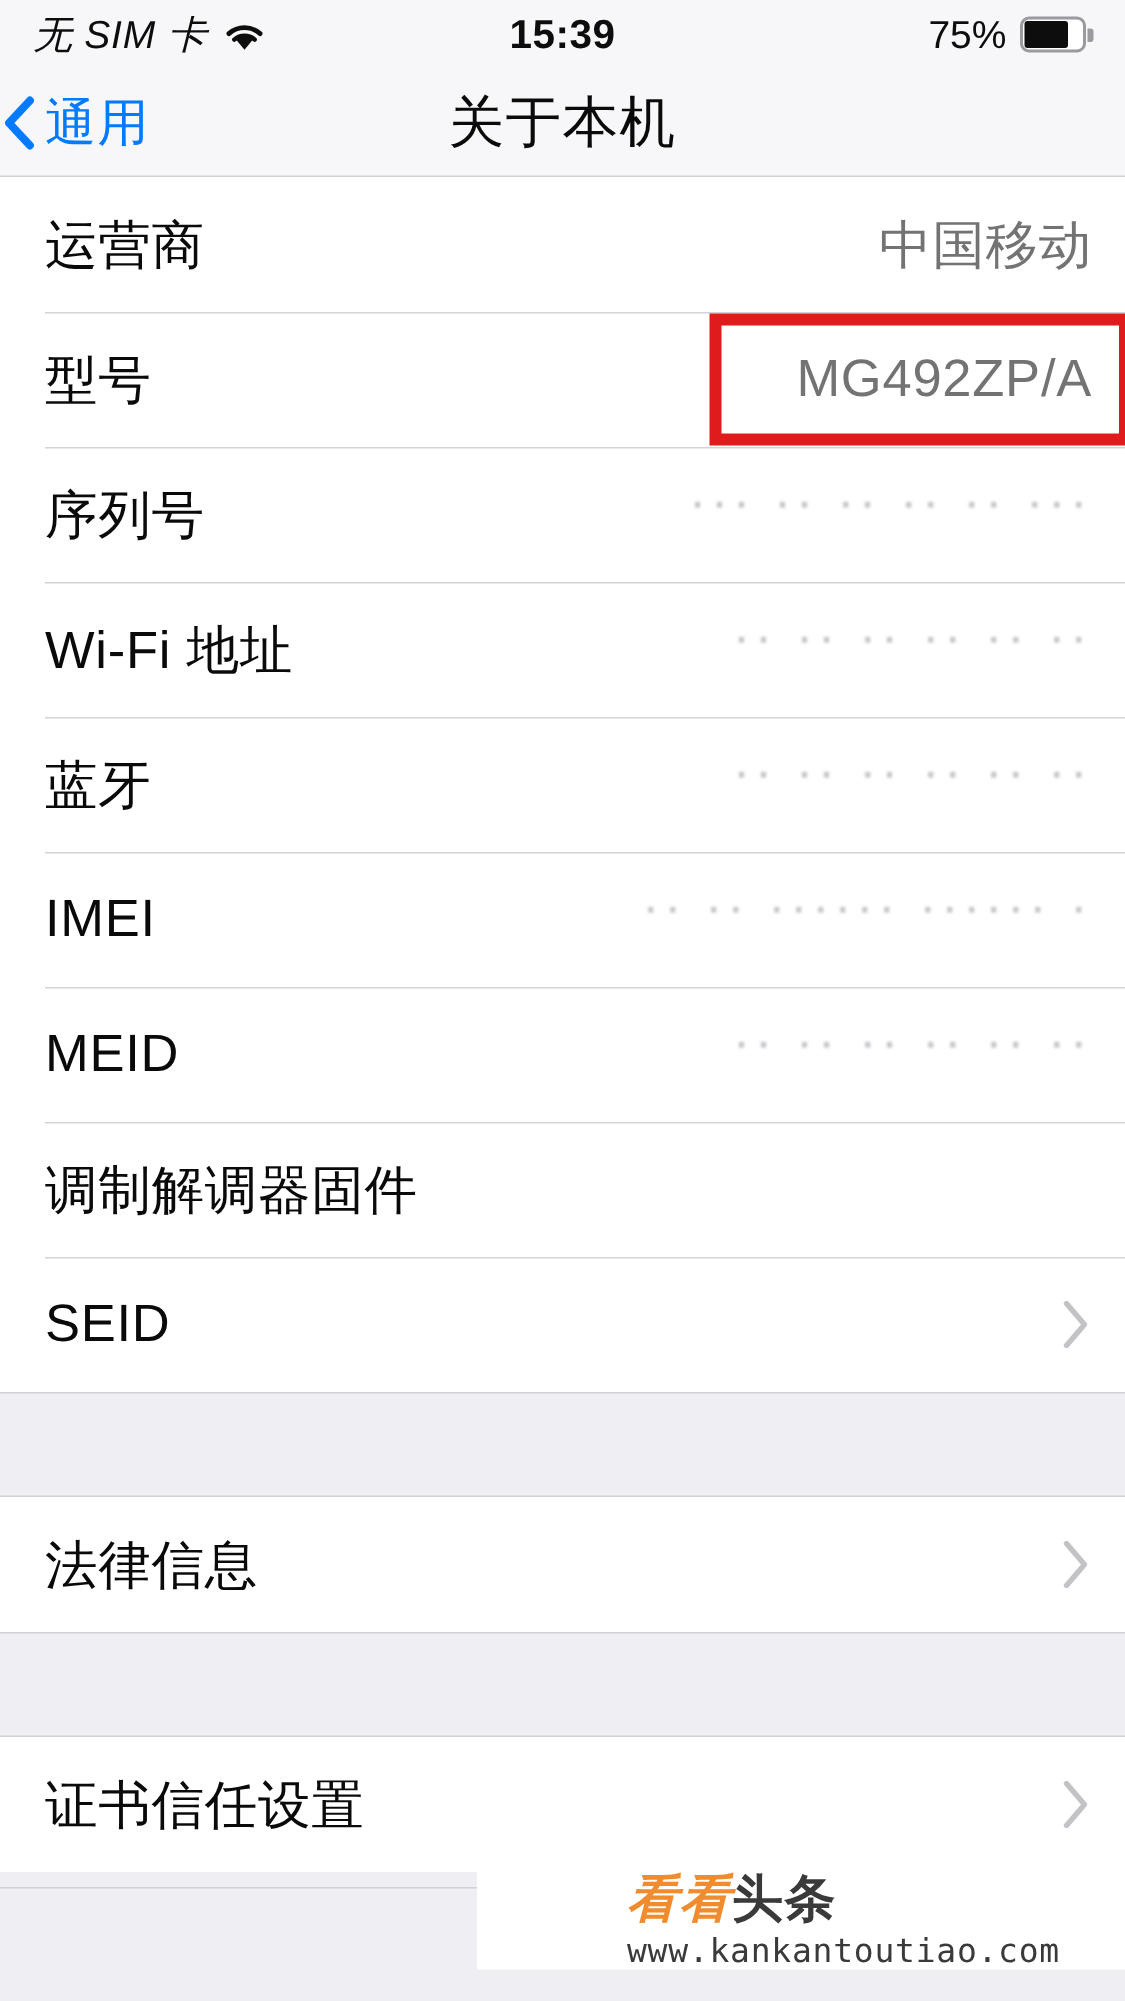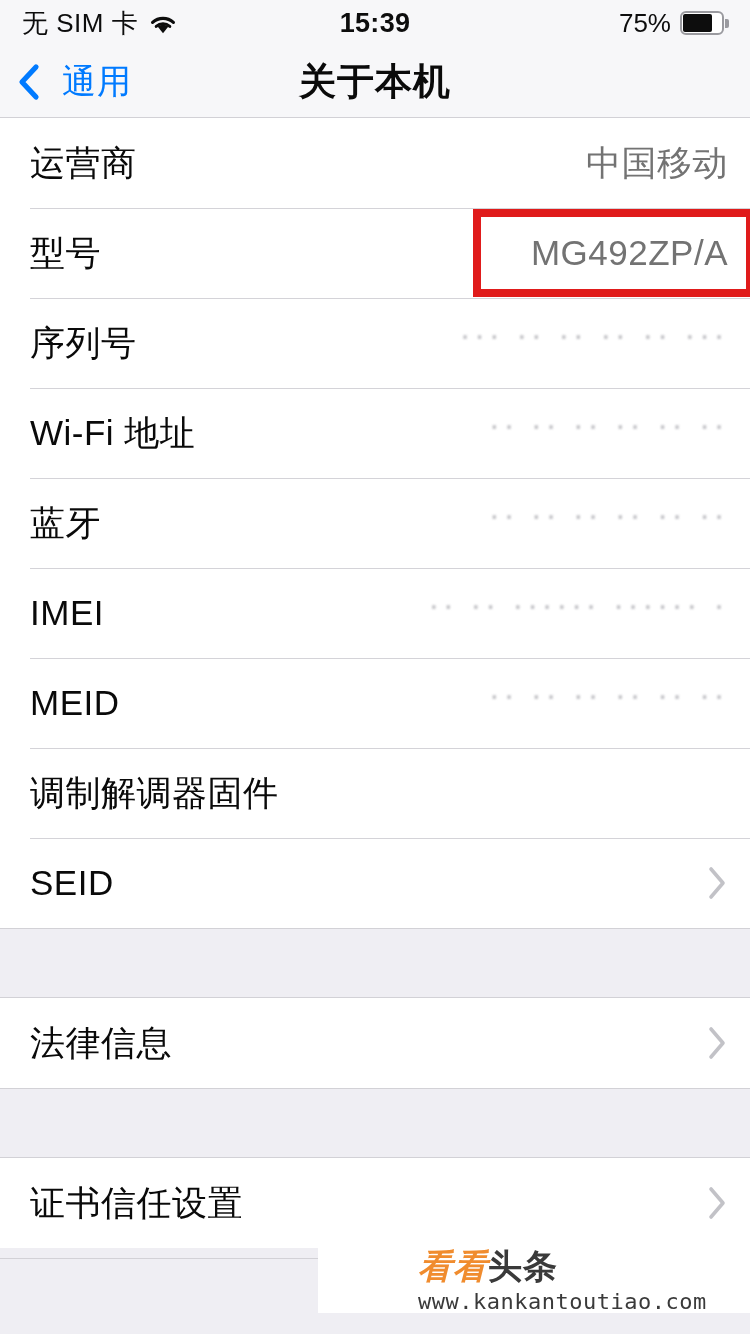--- a/index.html
+++ b/index.html
@@ -9,21 +9,21 @@
     background:#efeef3;
     overflow:hidden;
   }
   #screen { position:relative; width:750px; height:1334px; background:#efeef3; }
 
   
   .statusbar{
     position:relative; height:46px; background:#f7f7f9;
     display:flex; align-items:center; padding:0 22px;
   }
-  .sb-left{ display:flex; align-items:center; gap:10px; font-size:26px; color:#0d0d0d; letter-spacing:.5px;}
+  .sb-left{ display:flex; align-items:center; gap:10px; font-size:26px; color:#0d0d0d; letter-spacing:.5px;font-style:italic;}
   .sb-center{
     position:absolute; left:0; right:0; text-align:center;
     font-size:27px; color:#0d0d0d; font-weight:600; letter-spacing:.3px;
     pointer-events:none;
   }
   .sb-right{ margin-left:auto; display:flex; align-items:center; gap:9px; font-size:26px; color:#0d0d0d;}
   .wifi-icon{ display:inline-block; width:30px; height:22px; position:relative; }
   .batt{ position:relative; width:48px; height:24px; }
   .batt-body{
     position:absolute; left:0; top:0; width:44px; height:24px;
@@ -38,28 +38,28 @@
     background:#9a9a9f; border-radius:0 2px 2px 0;
   }
 
   
   .navbar{
     position:relative; height:72px; background:#f7f7f9;
     display:flex; align-items:center;
     border-bottom:1px solid #d2d1d6;
   }
   .back-btn{
-    display:flex; align-items:center; gap:20px;
-    padding-left:16px; cursor:pointer;
+    display:flex; align-items:center; gap:4px;
+    cursor:pointer;
   }
   .back-chev{ width:26px; height:38px; display:block; }
   .back-label{ font-size:34px; color:#007aff; letter-spacing:1px; }
   .nav-title{
     position:absolute; left:0; right:0; text-align:center;
-    font-size:37px; font-weight:700; color:#0a0a0a; letter-spacing:1px;
+    font-size:37px; font-weight:400; color:#0a0a0a; letter-spacing:1px;
     pointer-events:none;
   }
 
   
   .group{ background:#ffffff; }
   .gap{ height:70px; background:#efeef3; border-top:1px solid #d2d1d6; border-bottom:1px solid #d2d1d6; }
 
   .row{
     position:relative; height:90px; display:flex; align-items:center;
     padding:0 22px 0 30px; background:#ffffff; cursor:default;gap:28px;

